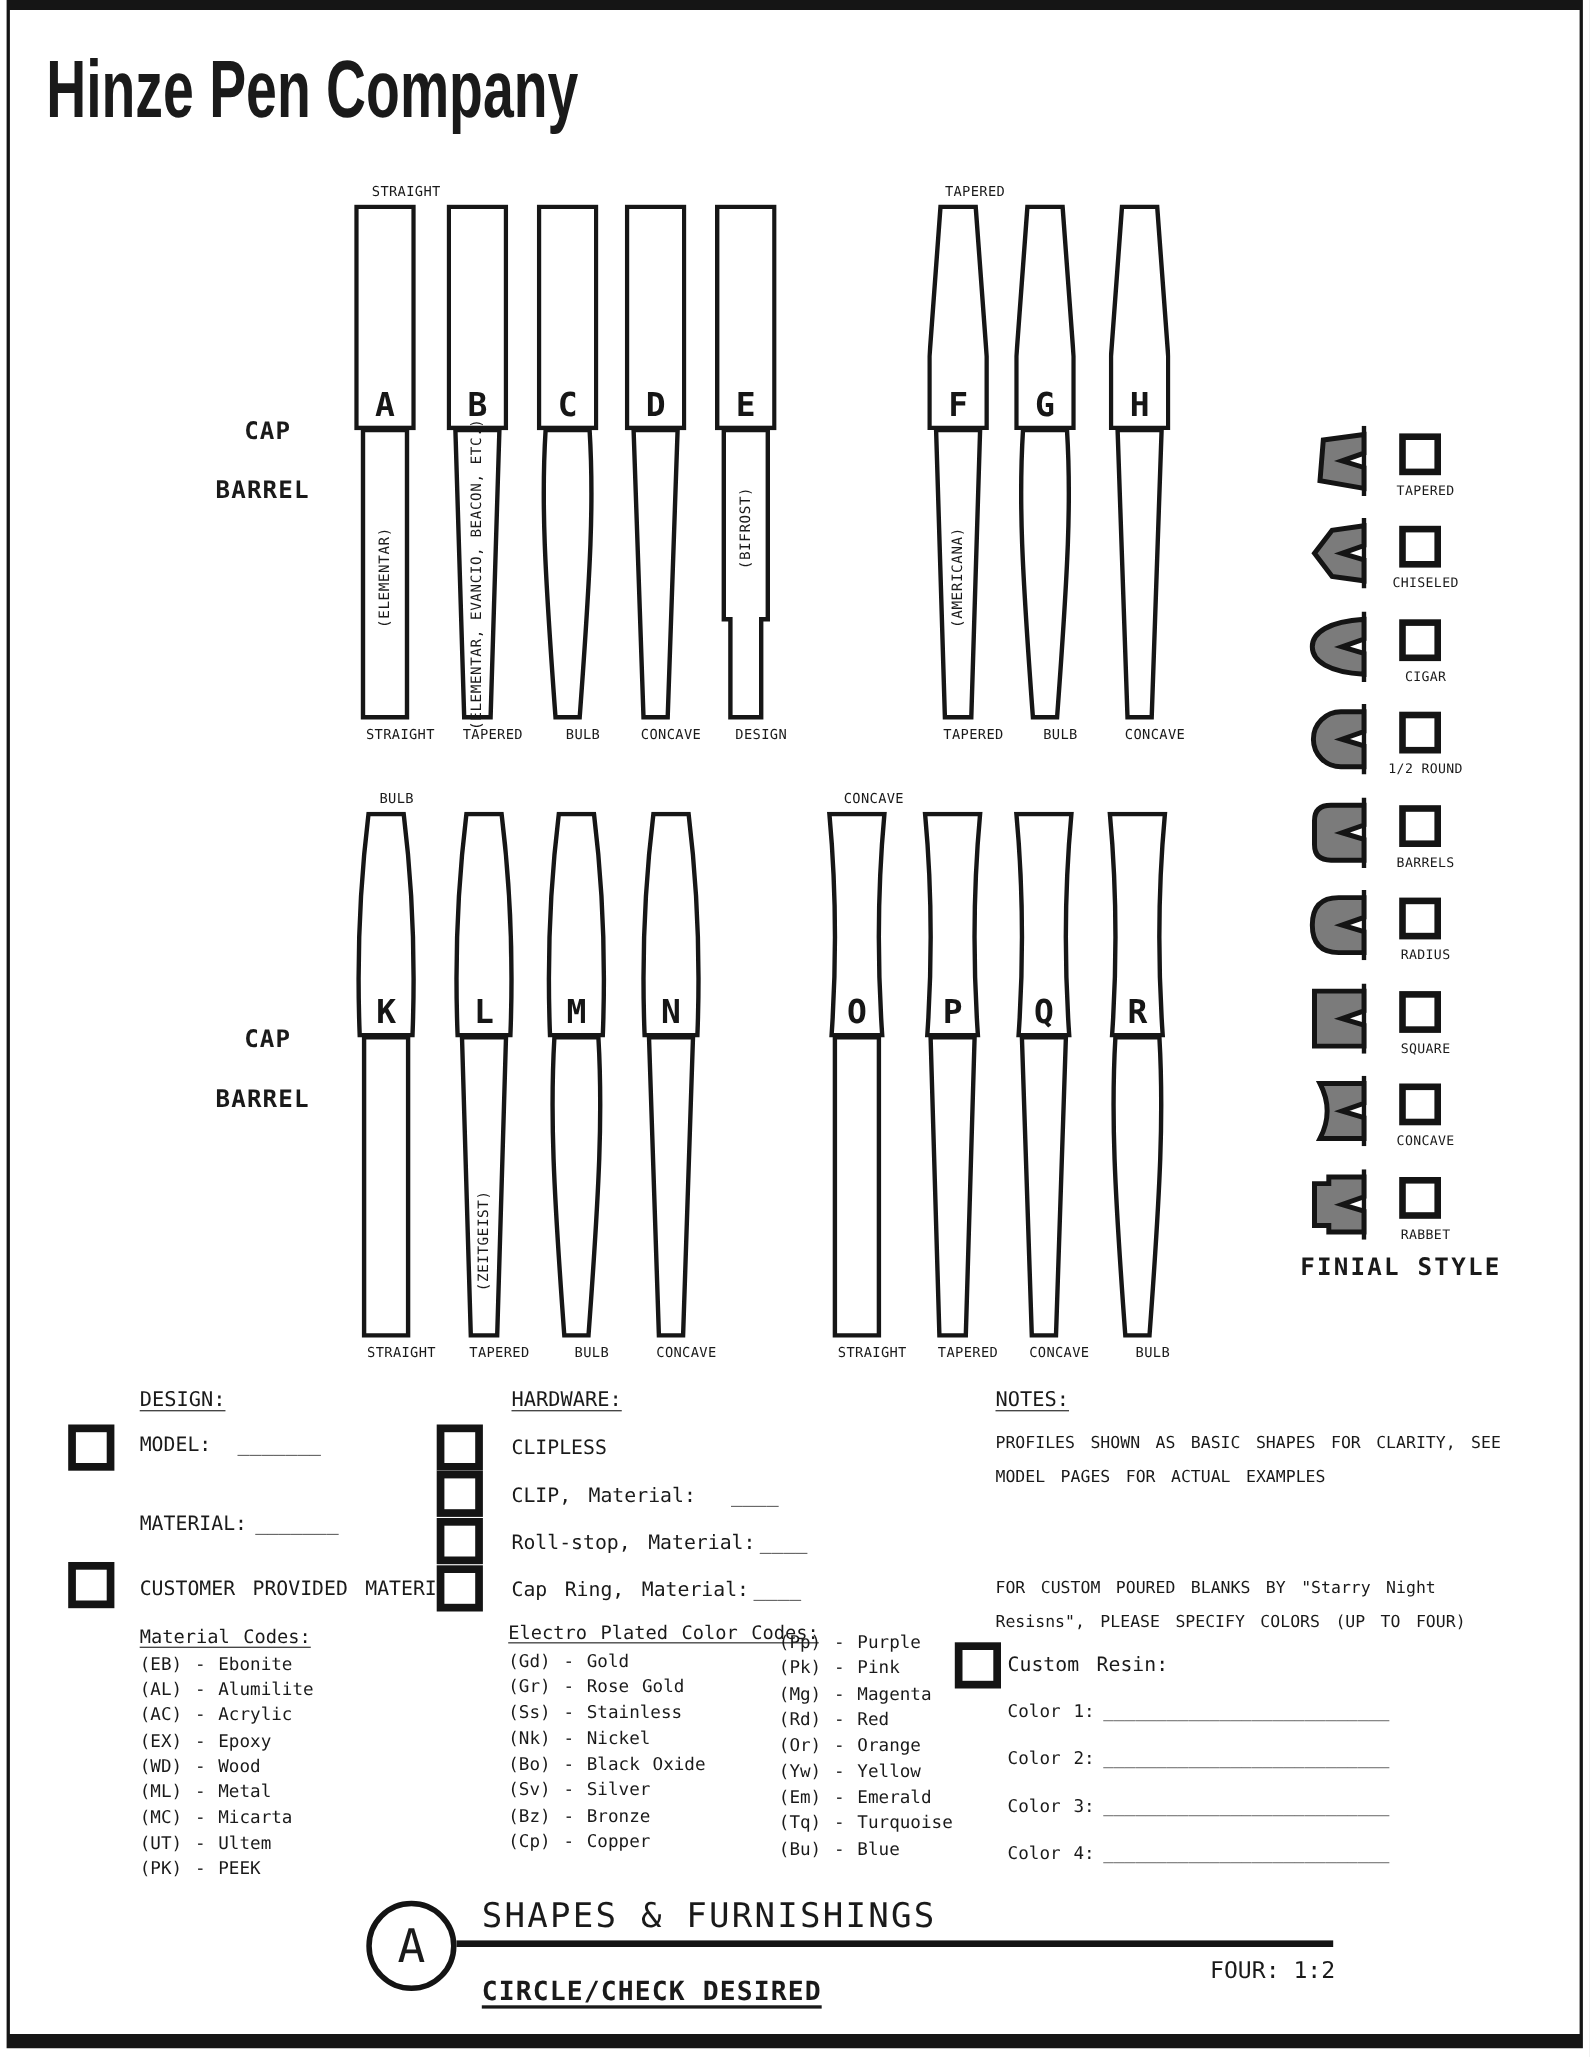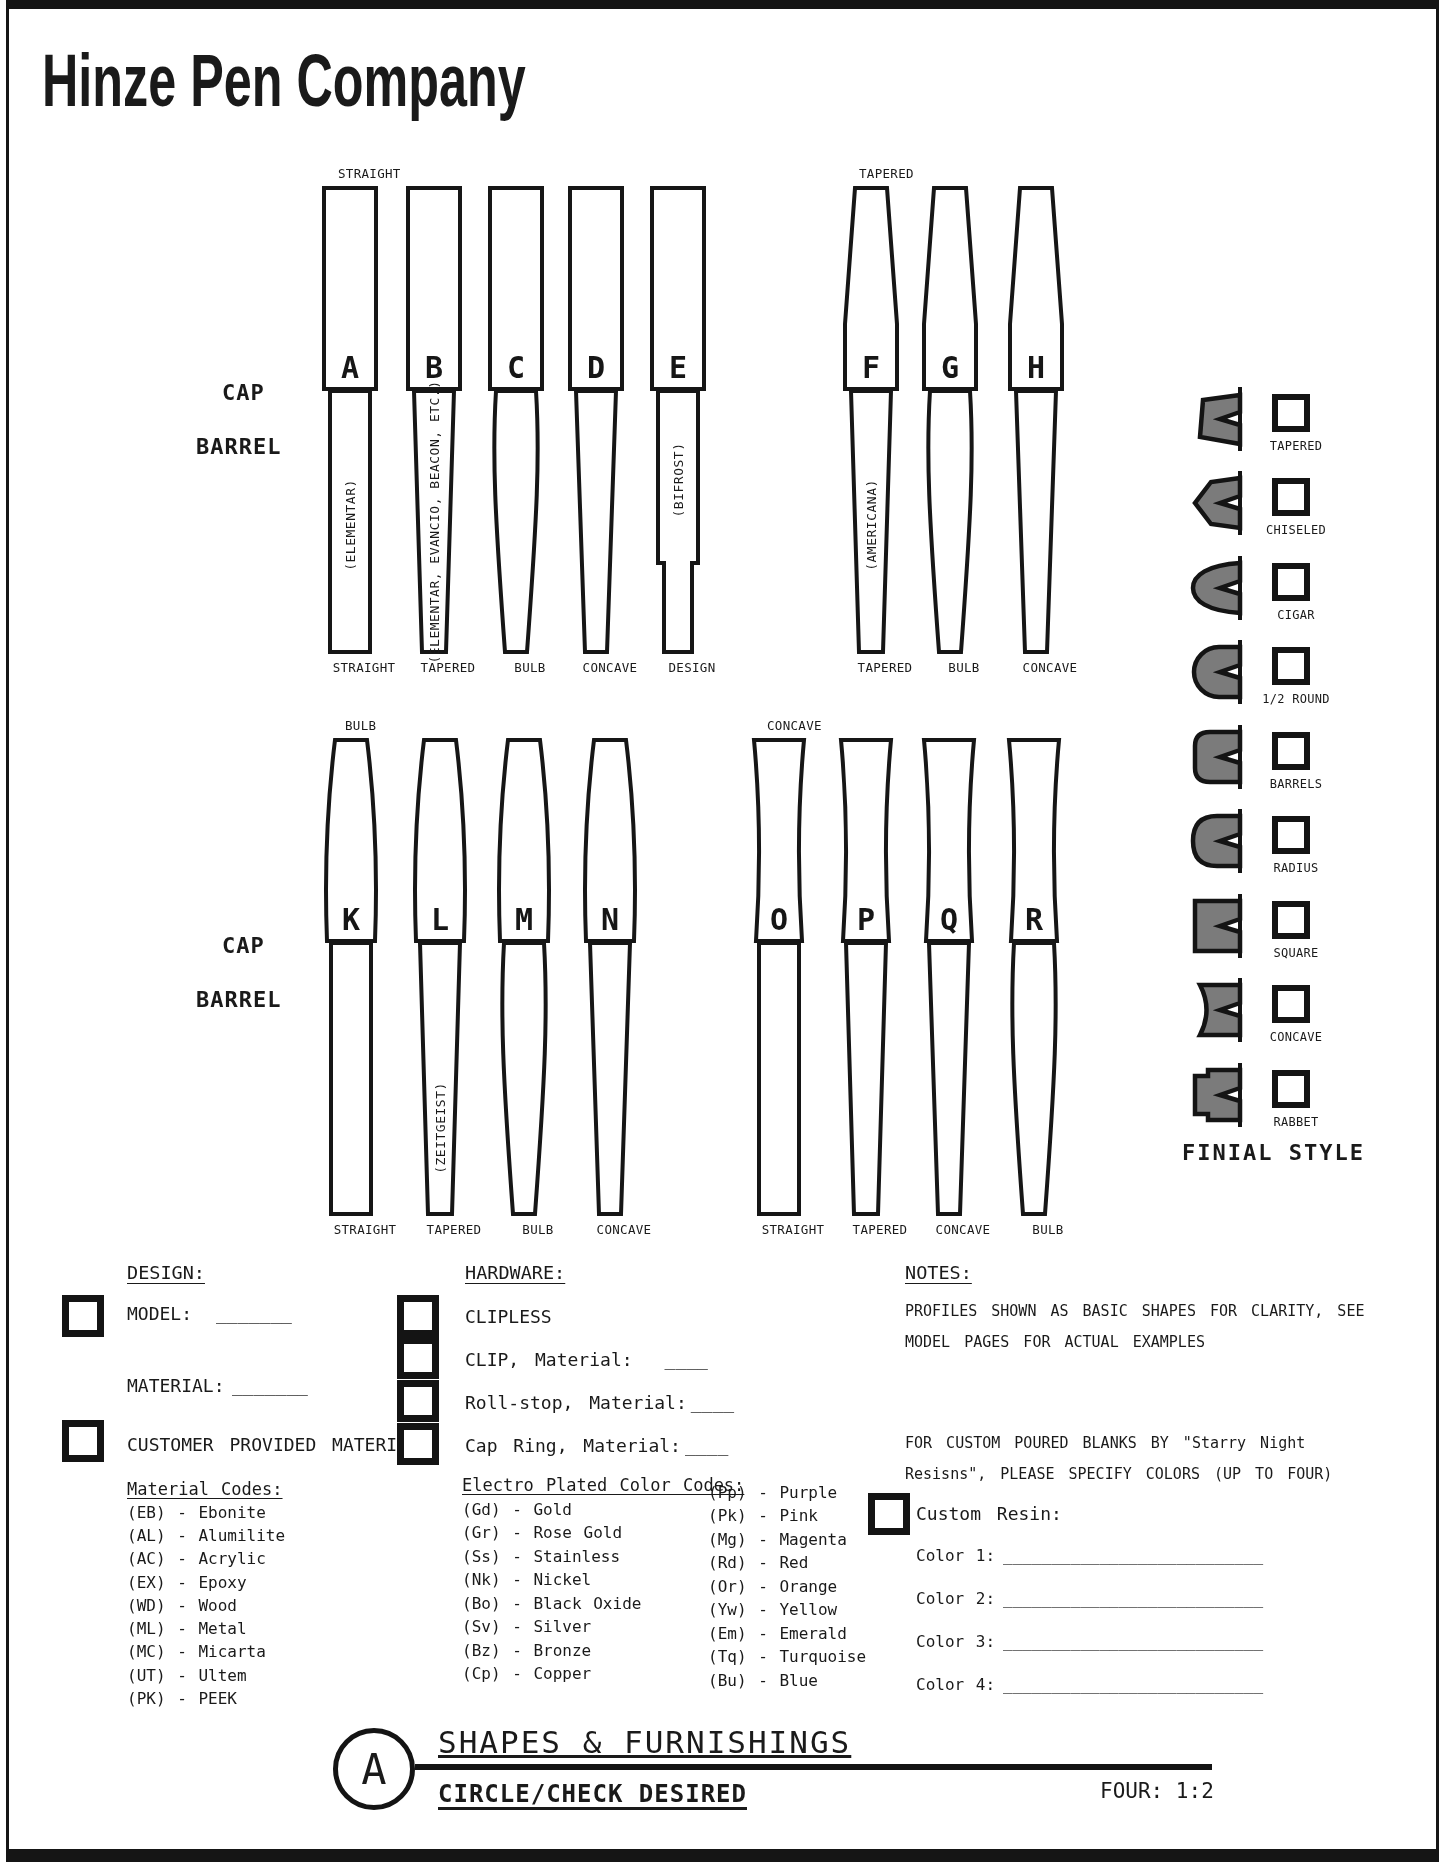--- a/index.html
+++ b/index.html
@@ -33,23 +33,23 @@
            text-underline-offset:4px;word-spacing:4px;white-space:nowrap;}
   .f-text{position:absolute;font-size:18px;word-spacing:5px;white-space:nowrap;}
   .list-title{position:absolute;font-size:17px;text-decoration:underline;
               text-underline-offset:3px;word-spacing:2px;white-space:nowrap;}
   .list-item{position:absolute;font-size:16px;word-spacing:2px;white-space:nowrap;}
   .note-p{position:absolute;width:495px;font-size:15px;line-height:2.06;word-spacing:5px;}
   .row-line{white-space:nowrap;}
   .tb-circle{position:absolute;width:72px;height:72px;border:5px solid #141414;border-radius:50%;
              display:flex;align-items:center;justify-content:center;font-size:42px;background:#fff;}
   .tb-line{position:absolute;background:#141414;}
-  .tb-title{position:absolute;font-size:31px;letter-spacing:2px;white-space:nowrap;text-decoration:underline;}
+  .tb-title{position:absolute;font-size:31px;letter-spacing:2px;white-space:nowrap;}
   .tb-sub{position:absolute;font-size:24px;font-weight:bold;letter-spacing:1px;
-          text-decoration:underline;text-decoration-thickness:3px;text-underline-offset:5px;white-space:nowrap;}
+          text-decoration:underline;text-decoration-thickness:3px;text-underline-offset:5px;white-space:nowrap;margin-top:16px;}
   .tb-scale{position:absolute;font-size:21px;white-space:nowrap;}
 </style>
 </head>
 <body>
 
 <div class="page">
   <div class="frame"></div>
 
   <div class="company">Hinze Pen Company</div>
 

